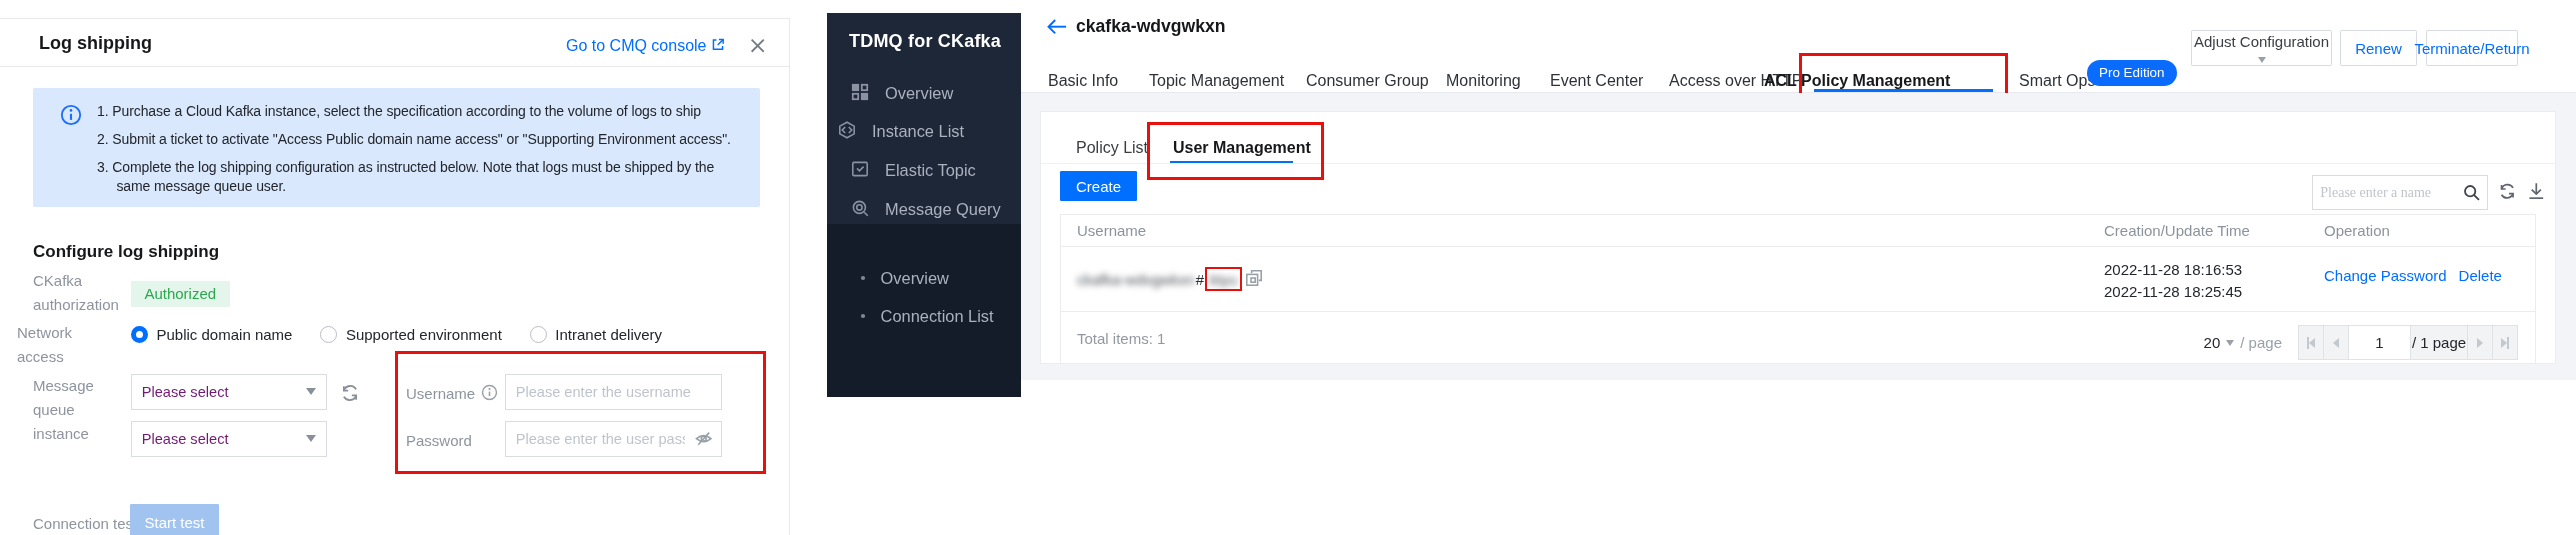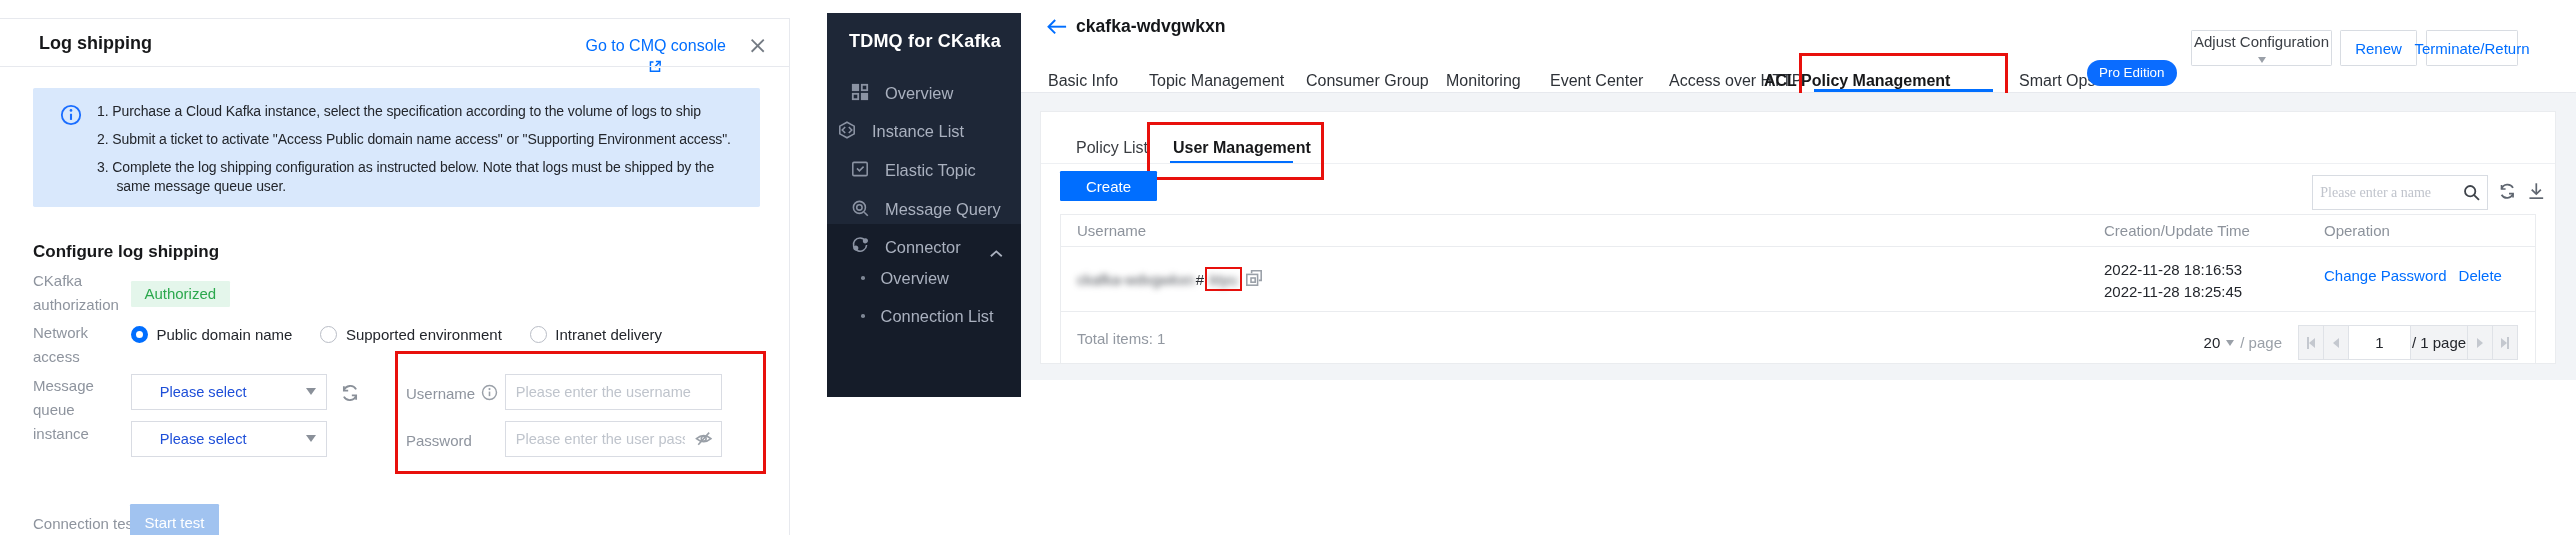--- a/index.html
+++ b/index.html
@@ -4,38 +4,38 @@
 <style>
   html,body{margin:0;padding:0;background:#fff;}
   #page{position:relative;width:2576px;height:536px;background:#fff;overflow:hidden;
         font-family:"Liberation Sans",sans-serif;color:#17181a;}
   .abs{position:absolute;}
 
   
   #dlg{left:0;top:17.6px;width:789px;height:518px;background:#fff;
        border-top:1.2px solid #e7e9ee;border-right:1.2px solid #e7e9ee;}
   .dlg-title{left:39px;top:14.6px;font-size:18px;font-weight:bold;color:#17181a;}
-  .dlg-link{right:63px;top:18px;font-size:16px;color:#006eff;display:flex;align-items:center;gap:4.9px;cursor:pointer;flex-direction:column;}
+  .dlg-link{right:63px;top:18px;font-size:16px;color:#006eff;display:flex;align-items:center;gap:4.9px;cursor:pointer;}
   .dlg-close{right:22px;top:17px;width:19.4px;height:19.4px;cursor:pointer;}
   .dlg-hr{left:0;top:47px;width:100%;border-bottom:1.2px solid #e7e9ee;}
   .infobox{left:33px;top:69px;width:727px;height:119px;background:#d9e8fc;border-radius:1.8px;}
   .info-icon{left:27px;top:16px;}
   .info-steps{position:absolute;left:64px;top:14.6px;width:653px;font-size:14px;line-height:19px;color:#23262c;letter-spacing:-0.1px;}
   .info-step{margin-bottom:9px;padding-left:19.4px;text-indent:-19.4px;}
   .cfg-title{left:33px;top:223px;font-size:17px;font-weight:bold;color:#17181a;}
   .f-label{font-size:15px;color:#8e949e;line-height:24px;}
   .badge-green{left:131px;top:262px;background:#e4f6eb;color:#2ba84d;font-size:15px;padding:4.9px 13.4px;border-radius:1.2px;}
   .radio-row{left:131px;top:307px;display:flex;align-items:center;gap:28px;}
   .radio{display:flex;align-items:center;gap:8.5px;font-size:15px;color:#23262c;cursor:pointer;white-space:nowrap;}
   .rdot{width:17px;height:17px;border-radius:50%;box-sizing:border-box;background:#fff;}
   .rdot.sel{border:5.5px solid #006eff;}
   .rdot.un{border:1.2px solid #b9bdc6;}
   .selbox{width:196px;height:36px;border:1.2px solid #d9dce3;box-sizing:border-box;background:#fff;
           display:flex;align-items:center;justify-content:space-between;padding:0 9.7px;cursor:pointer;}
-  .selbox .ph{font-size:14.6px;color:#1d4ed8;margin-left:18px;}
+  .selbox .ph{font-size:14.6px;color:#701a75;}
   .caret{width:0;height:0;border-left:5.5px solid transparent;border-right:5.5px solid transparent;border-top:7.3px solid #8a9099;}
   .inbox{width:217px;height:36px;border:1.2px solid #d9dce3;box-sizing:border-box;background:#fff;display:flex;align-items:center;}
   .inbox input{border:none;outline:none;flex:1;height:100%;font-size:14.6px;padding:0 9.7px;
                font-family:"Liberation Sans",sans-serif;color:#23262c;background:transparent;min-width:0;}
   .inbox input::placeholder{color:#bfc4cc;}
   .red-annot{border:3px solid #e8100c;box-sizing:border-box;}
   .btn-disabled{left:130px;top:485px;width:89px;height:38px;background:#a1c3f0;color:#fff;font-size:15px;
                 display:flex;align-items:center;justify-content:center;border-radius:1.2px;cursor:pointer;}
 
   
@@ -65,21 +65,21 @@
   .pro-pill{left:2087px;top:60px;height:25.5px;padding:0 12px;background:#0a6cff;border-radius:13.4px;color:#fff;
             font-size:13.4px;display:flex;align-items:center;}
 
   
   .graybg{left:1021px;top:93px;width:1555px;height:287px;background:#f2f4f7;}
   .card{left:1040px;top:111px;width:1516px;height:253px;background:#fff;border:1.2px solid #eaecef;box-sizing:border-box;}
   .ptab{top:27px;font-size:16px;color:#3a3d42;cursor:pointer;}
   .ptab.active{font-weight:bold;color:#17181a;}
   .ptab-underline{left:129px;top:49px;width:123px;height:3px;background:#006eff;}
   .card-divider{left:0;top:51px;width:100%;border-bottom:1.2px solid #eef0f3;}
-  .create-btn{left:19px;top:59px;width:97px;height:30px;background:#006eff;color:#fff;font-size:15px;
+  .create-btn{left:19px;top:59px;width:77px;height:30px;background:#006eff;color:#fff;font-size:15px;
               display:flex;align-items:center;justify-content:center;border-radius:1.2px;cursor:pointer;}
   .search{left:1271px;top:63px;width:176px;height:35px;border:1.2px solid #d8dce2;box-sizing:border-box;
           display:flex;align-items:center;background:#fff;}
   .search input{border:none;outline:none;flex:1;min-width:0;height:100%;font-size:14px;padding:0 7.3px;
                 font-family:Liberation Serif, serif;background:transparent;color:#4c1d95;}
   .search input::placeholder{color:#c0c4cc;}
   .tool-icon{top:69px;cursor:pointer;}
 
   .tbox{left:19px;top:102px;right:19px;bottom:0;border:1.2px solid #eaecef;border-bottom:none;}
   .thead{left:0;top:0;width:100%;height:32px;border-bottom:1.2px solid #eaecef;box-sizing:border-box;}
@@ -151,21 +151,21 @@
         <div class="info-step">2. Submit a ticket to activate "Access Public domain name access" or "Supporting Environment access".</div>
         <div class="info-step">3. Complete the log shipping configuration as instructed below. Note that logs must be shipped by the same message queue user.</div>
       </div>
     </div>
 
     <div class="abs cfg-title">Configure log shipping</div>
 
     <div class="abs f-label" style="left:33px;top:250px;width:103px;">CKafka authorization</div>
     <div class="abs badge-green">Authorized</div>
 
-    <div class="abs f-label" style="left:33px;top:302px;width:103px;">Network access</div>
+    <div class="abs f-label" style="left:17px;top:302px;width:103px;">Network access</div>
     <div class="abs radio-row">
       <label class="radio">
         <span class="rdot sel"></span>
         <span>Public domain name</span>
       </label>
       <label class="radio">
         <span class="rdot un"></span>
         <span>Supported environment</span>
       </label>
       <label class="radio">
@@ -266,35 +266,20 @@
         <svg width="18" height="18" viewBox="0 0 30 30" fill="none" stroke="#8b93a3" stroke-width="2.6">
           <circle cx="14" cy="14" r="10"></circle>
             <circle cx="14" cy="14" r="4.5"></circle>
           <path d="M22 22 L28 28"></path>
         </svg>
       </span>
       <span>Message Query</span>
     </div>
 
     <div class="abs sb-block">
-      <div class="abs sb-item" style="top:8.5px;">
-        <span>
-          <svg width="18" height="18" viewBox="0 0 30 30" fill="none" stroke="#8b93a3" stroke-width="2.6">
-            <path d="M24 8 A11 11 0 1 0 26 15"></path>
-            <circle cx="24" cy="8" r="3" fill="#8b93a3"></circle>
-              <circle cx="8" cy="20" r="3" fill="#8b93a3"></circle>
-          </svg>
-        </span>
-        <span>Connector</span>
-        <span class="sb-chevron">
-          <svg width="14.6" height="9.7" viewBox="0 0 24 16" fill="none" stroke="#aab1bf" stroke-width="3">
-            <path d="M3 12 L12 4 L21 12"></path>
-          </svg>
-        </span>
-      </div>
       <div class="abs sb-sub" style="top:43px;">
         <span class="dot"></span>
         <span>Overview</span>
       </div>
       <div class="abs sb-sub" style="top:81px;">
         <span class="dot"></span>
         <span>Connection List</span>
       </div>
     </div>
   </div>

